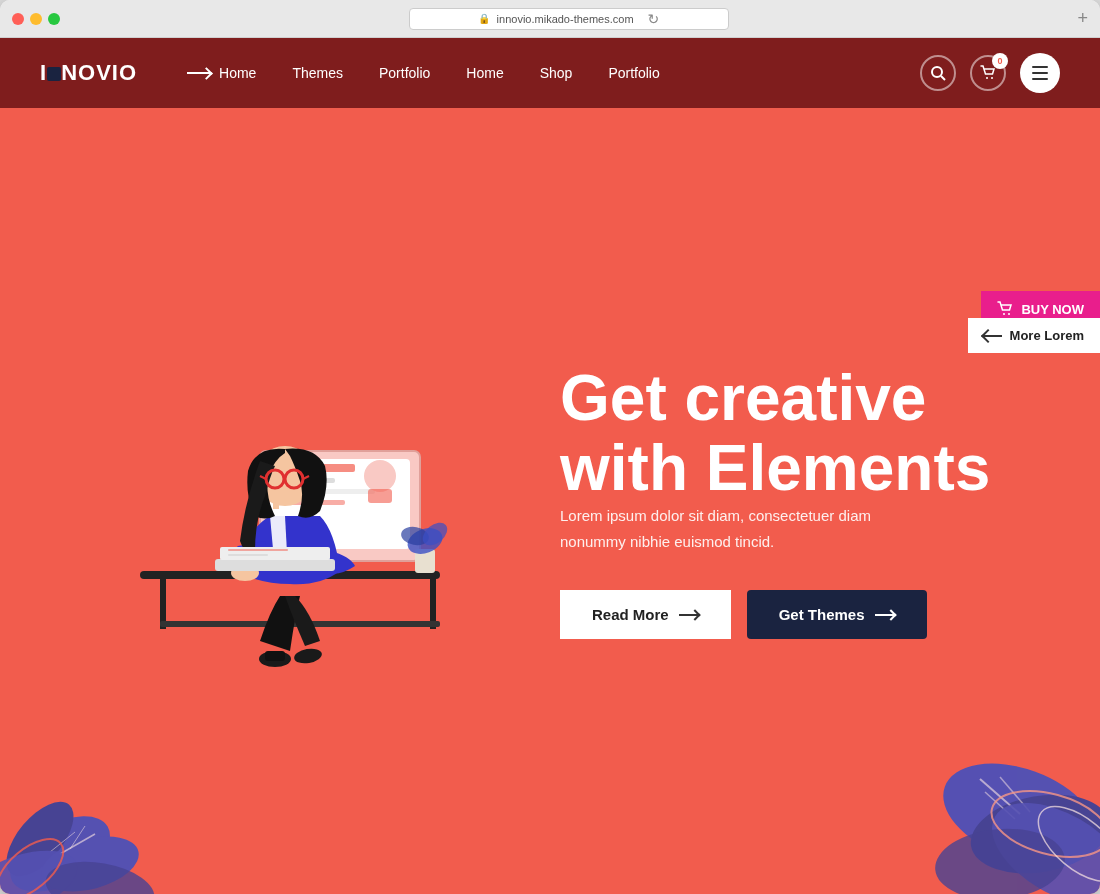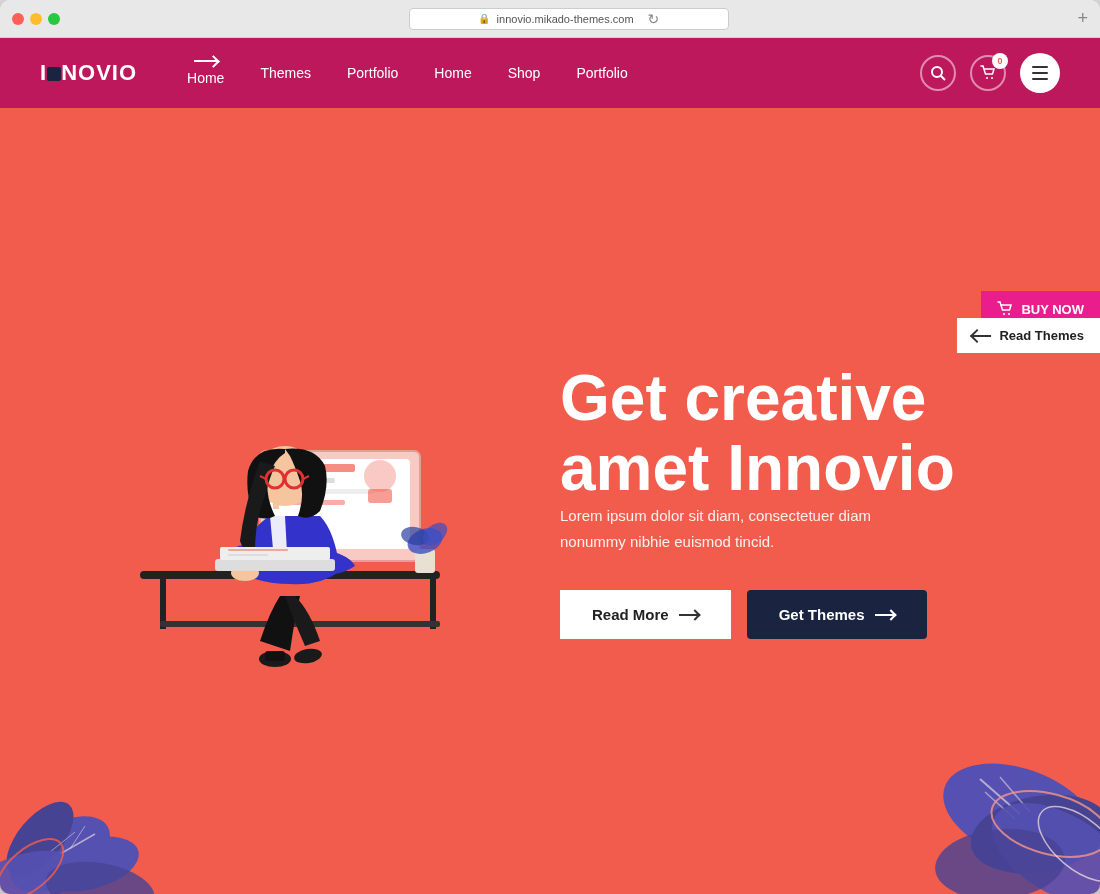--- a/index.html
+++ b/index.html
@@ -82,21 +82,21 @@
       width: 100%;
       height: calc(894px - 38px);
       background: #f25c4d;
       position: relative;
       overflow: hidden;
     }
 
     
     .navbar {
       height: 70px;
-      background: #be185d;
+      background: #7f1d1d;
       display: flex;
       align-items: center;
       padding: 0 40px;
       position: relative;
       z-index: 10;
     }
 
     .nav-logo {
       font-size: 22px;
       font-weight: 700;
@@ -111,21 +111,20 @@
       gap: 36px;
       flex: 1;
     }
 
     .nav-link {
       color: #fff;
       text-decoration: none;
       font-size: 14px;
       font-weight: 500;
       cursor: pointer;
-      flex-direction: column;
     }
 
     .nav-link.active {
       display: flex;
       align-items: center;
       gap: 8px;
     }
 
     .nav-arrow {
       display: inline-block;
@@ -521,21 +520,21 @@
           <rect x="160" y="246" width="110" height="13" rx="2" fill="#eee"></rect>
 
           <rect x="168" y="248" width="60" height="2" rx="1" fill="#f25c4d" opacity="0.5"></rect>
           <rect x="168" y="253" width="40" height="2" rx="1" fill="#ddd"></rect>
         </svg>
       </div>
 
       <div class="hero-content">
         <h1 class="hero-title">
           <span>Get creative</span><br>
-          <span>amet Innovio</span>
+          <span>with Elements</span>
         </h1>
         <p class="hero-subtitle">Lorem ipsum dolor sit diam, consectetuer diam nonummy nibhie euismod tincid.</p>
         <div class="hero-buttons">
           <button class="btn-read-more">
             <span>Read More</span>
             <span class="arrow"></span>
           </button>
           <button class="btn-get-innovio">
             <span>Get Themes</span>
             <span class="arrow"></span>
@@ -585,17 +584,17 @@
       <svg width="16" height="16" viewBox="0 0 16 16" fill="none">
         <path d="M1 1h2l2.5 8h7l1.5-5H4" stroke="white" stroke-width="1.5" stroke-linecap="round"></path>
         <circle cx="7" cy="13" r="1" fill="white"></circle>
         <circle cx="12" cy="13" r="1" fill="white"></circle>
       </svg>
       <span>BUY NOW</span>
     </div>
 
     <div class="more-themes-panel">
       <span class="more-themes-arrow"></span>
-      <span>Read Themes</span>
+      <span>More Lorem</span>
     </div>
 
   </div>
 </div>
 
 </body></html>

